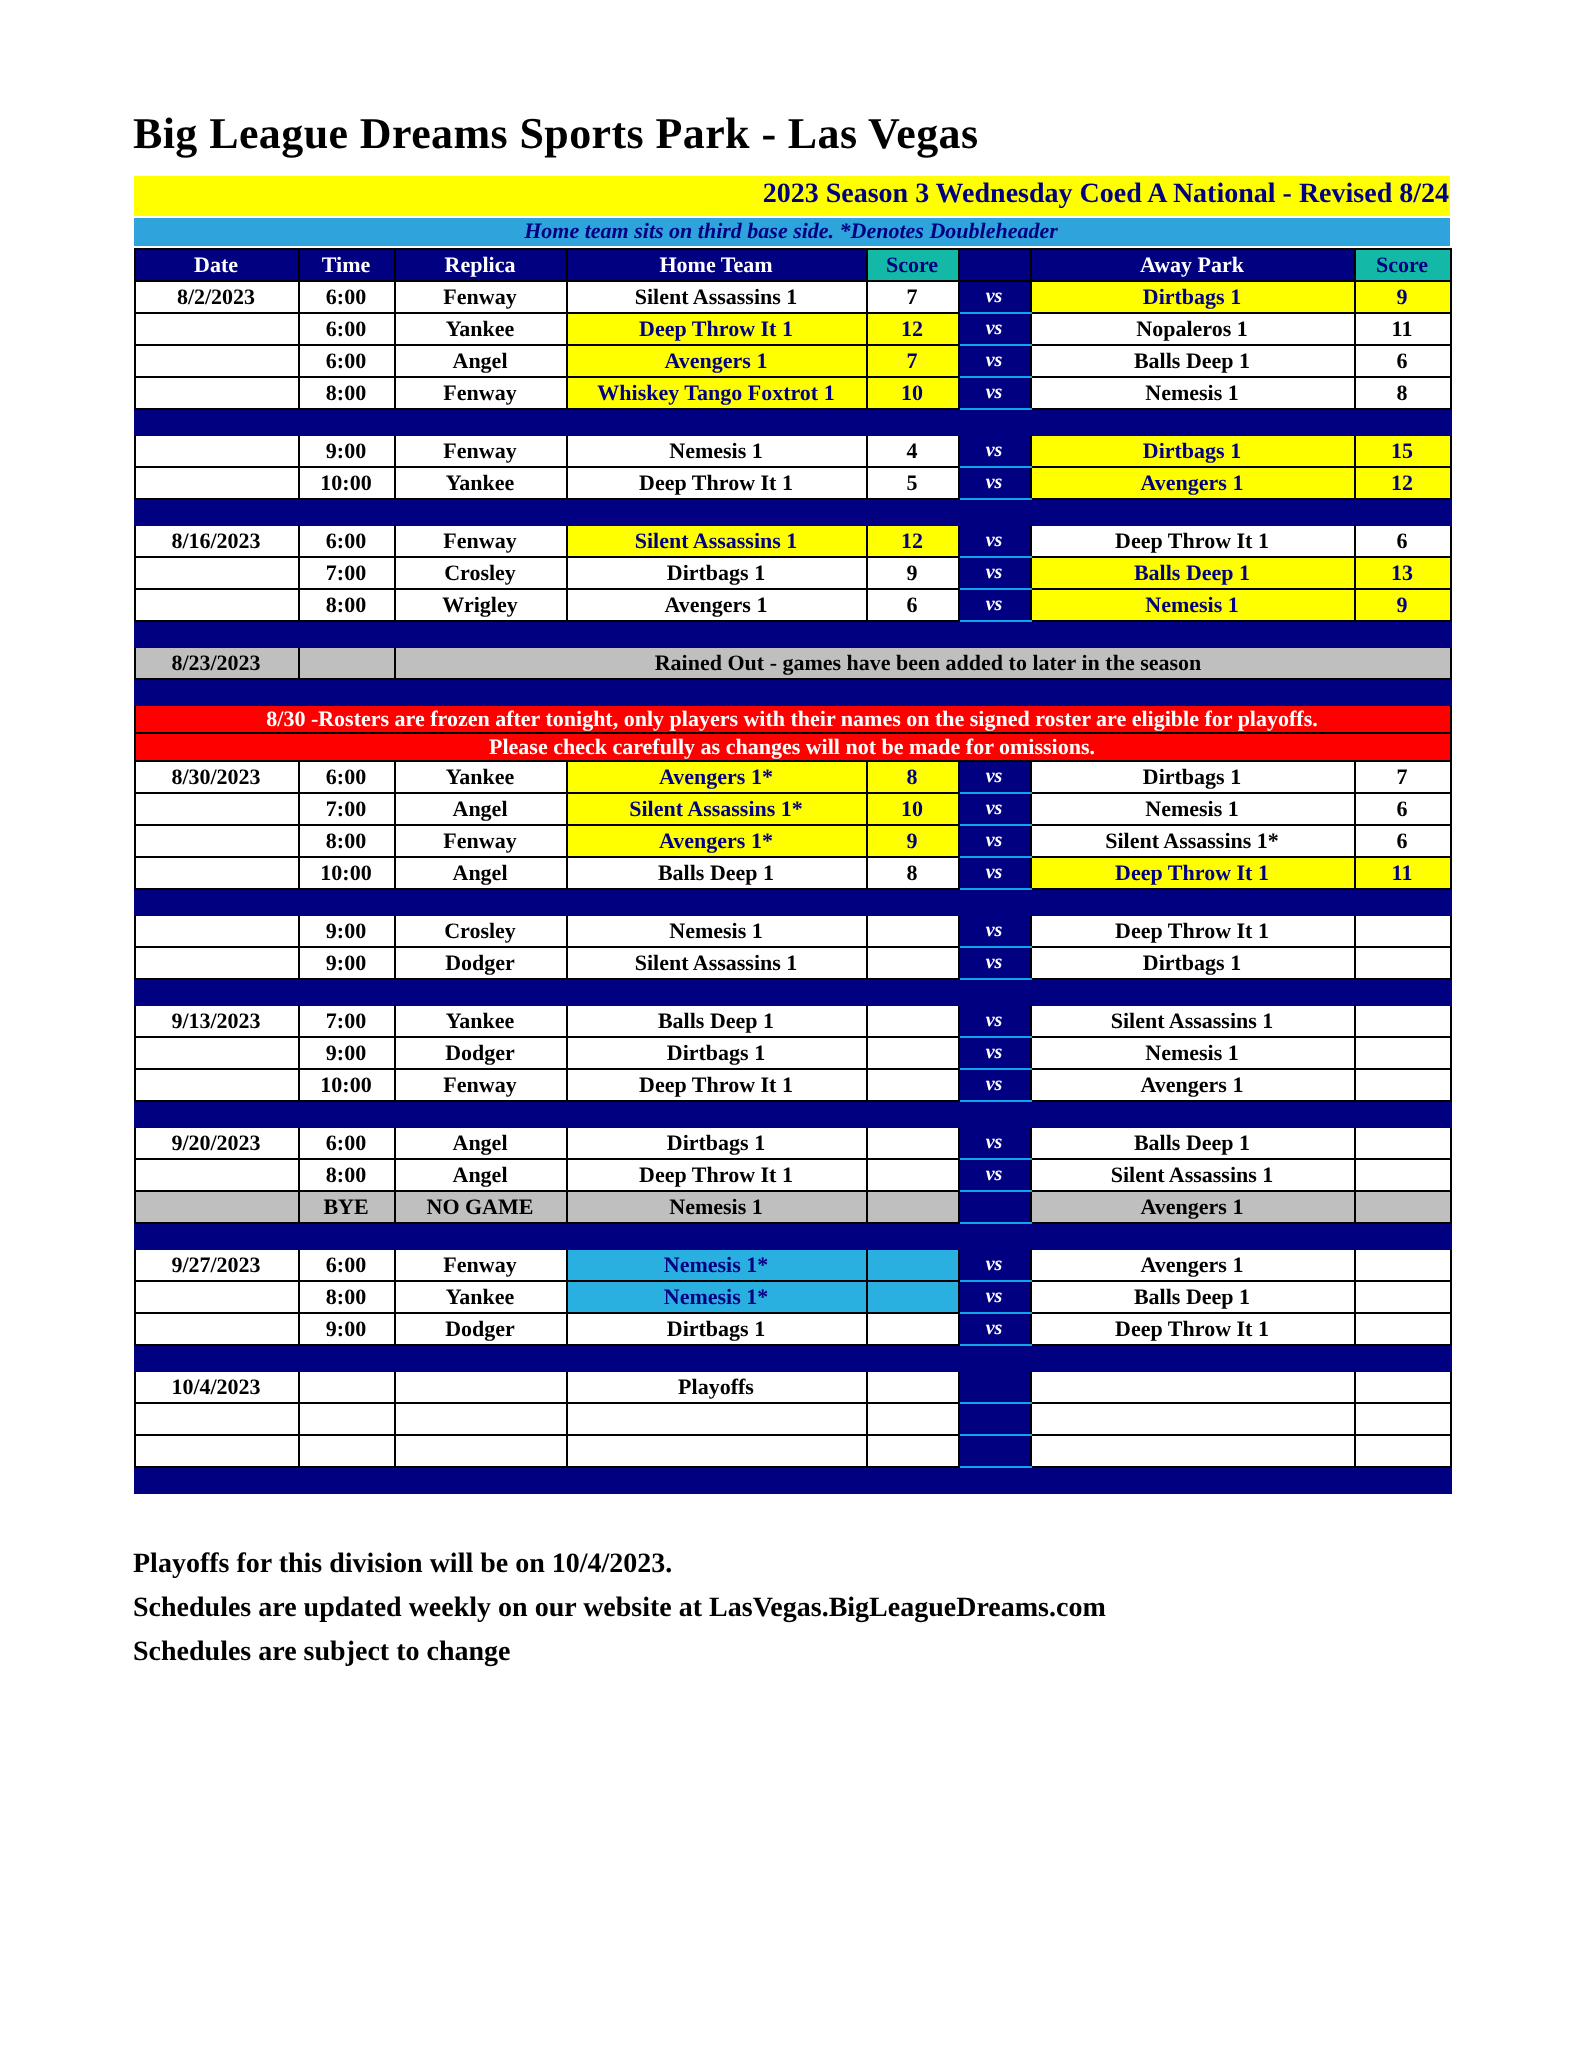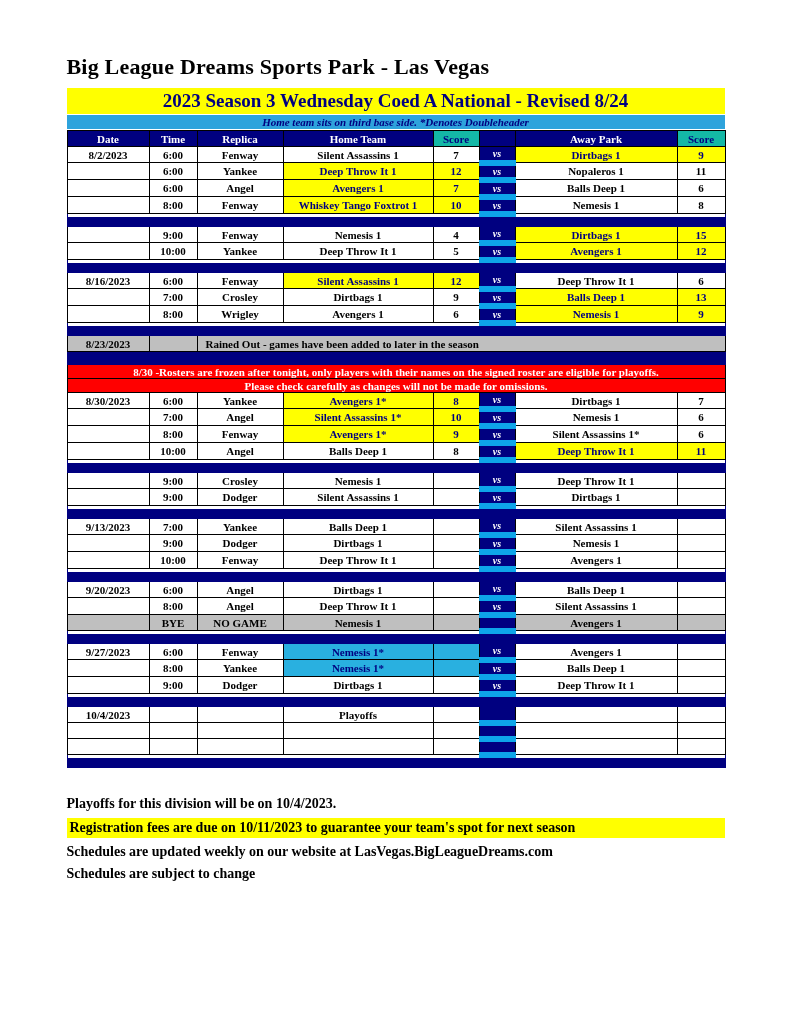--- a/index.html
+++ b/index.html
@@ -7,45 +7,45 @@
   body {
     width: 791px; height: 1024px; background: #ffffff; overflow: hidden;
     font-family: "Liberation Serif", serif; color: #000;
   }
   .page { width: 658px; margin: 0 auto; padding-top: 54px; }
   h1.title {
     font-size: 22px; font-weight: bold; text-align: left;
     margin: 0 0 8px 0; letter-spacing: 0.2px;
   }
   .subtitle {
-    background: #FFFF00; color: #000080; font-size: 19px; font-weight: bold;
-    text-align: center; padding: 2px 0; margin-bottom: 1px; font-family: Liberation Serif, serif;
+    background: #FFFF00; color: #000080; font-size: 14px; font-weight: bold;
+    text-align: right; padding: 2px 0; margin-bottom: 1px; font-family: Liberation Serif, serif;
   }
   .note {
     background: #2EA3DC; color: #000080; font-size: 11px; font-weight: bold;
     font-style: italic; text-align: center; padding: 1px 0; margin-bottom: 1px;
   }
   table.sched { border-collapse: collapse; width: 658px; table-layout: fixed; }
   .sched th, .sched td {
     border: 1px solid #000; font-size: 11px; font-weight: bold;
     text-align: center; padding: 0 2px; height: 16px;
     overflow: hidden; white-space: nowrap;
   }
   .sched th { background: #000080; color: #ffffff; }
   .sched th.cyan { background: #14b8a6; color: #000080; }
   td.sep { background: #000080; border: 1px solid #000080; height: 13px; }
   td.alert { background: #FF0000; color: #ffffff; height: 14px; font-size: 11px; }
   td.vs {
     background: #000080; color: #ffffff; font-style: italic; font-size: 10px;
-    border-top: 1px solid #000080; border-bottom: 6px solid #0ea5e9;
+    border-top: 1px solid #000080; border-bottom: 1px solid #0ea5e9;
   }
   td.yellow { background: #FFFF00; color: #000080; }
   td.cyan   { background: #29B0E0; color: #000080; }
   td.gray   { background: #BFBFBF; }
-  td.left   { text-align: left; padding-left: 8px; }
+  td.left   { text-align: center; padding-left: 8px; }
   .footer { margin-top: 28px; }
   .fline { font-size: 14px; font-weight: bold; margin-bottom: 6px; }
   .fline.hl { background: #FFFF00; padding: 2px 3px; }
 </style>
 </head>
 <body>
 
 <div class="page">
   <h1 class="title">Big League Dreams Sports Park - Las Vegas</h1>
   <div class="subtitle">2023 Season 3 Wednesday Coed A National - Revised 8/24</div>
@@ -384,17 +384,16 @@
           <td></td>
         </tr>
         <tr>
           <td class="sep" colspan="8"></td>
         </tr>
       </tbody>
   </table>
 
   <div class="footer">
     <div class="fline">Playoffs for this division will be on 10/4/2023.</div>
-    <div class="fline hl">Registration fees are due on 10/11/2023 to guarantee your team's spot for next season</div>
     <div class="fline">Schedules are updated weekly on our website at LasVegas.BigLeagueDreams.com</div>
     <div class="fline">Schedules are subject to change</div>
   </div>
 </div>
 
 </body></html>

